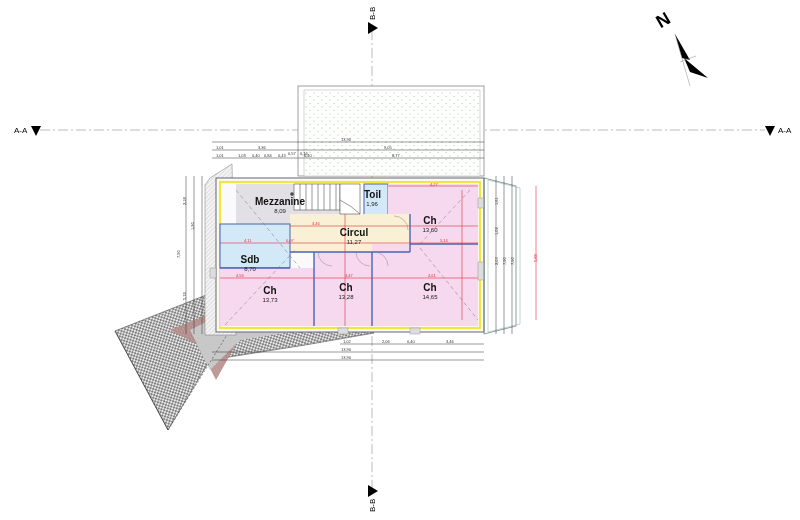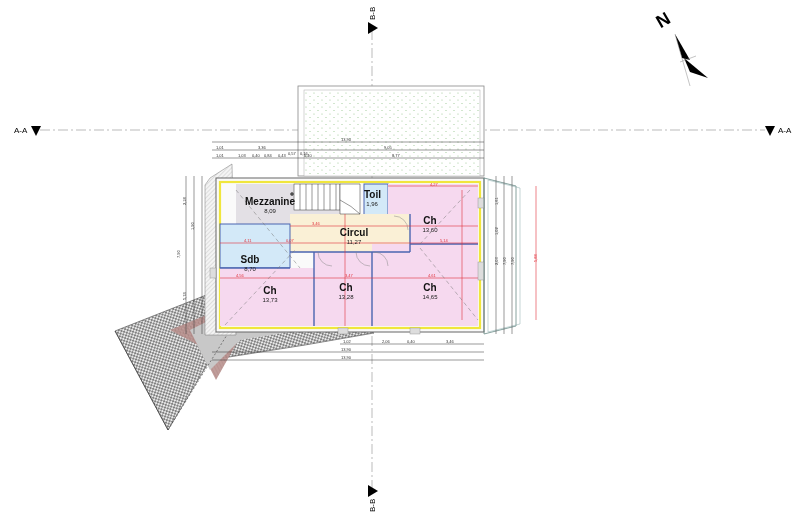--- a/index.html
+++ b/index.html
@@ -149,21 +149,21 @@
   </g>
 </svg>
 
 <span class="section-label" style="left:14px;top:126px;">A-A</span>
 <span class="section-label" style="left:778px;top:126px;">A-A</span>
 <span class="section-label vtxt" style="left:368px;top:20px;">B-B</span>
 <span class="section-label vtxt" style="left:368px;top:512px;">B-B</span>
 
 <span class="north" style="left:657px;top:10px;">N</span>
 
-<div class="room" style="left:240px;top:196px;width:60px;">
+<div class="room" style="left:250px;top:196px;width:60px;">
   <span class="name">Mezzanine</span>
   <span class="area">8,09</span>
 </div>
 <div class="room" style="left:364px;top:189px;width:16px;">
   <span class="name">Toil</span>
   <span class="area">1,96</span>
 </div>
 <div class="room" style="left:410px;top:215px;width:40px;">
   <span class="name">Ch</span>
   <span class="area">13,60</span>

